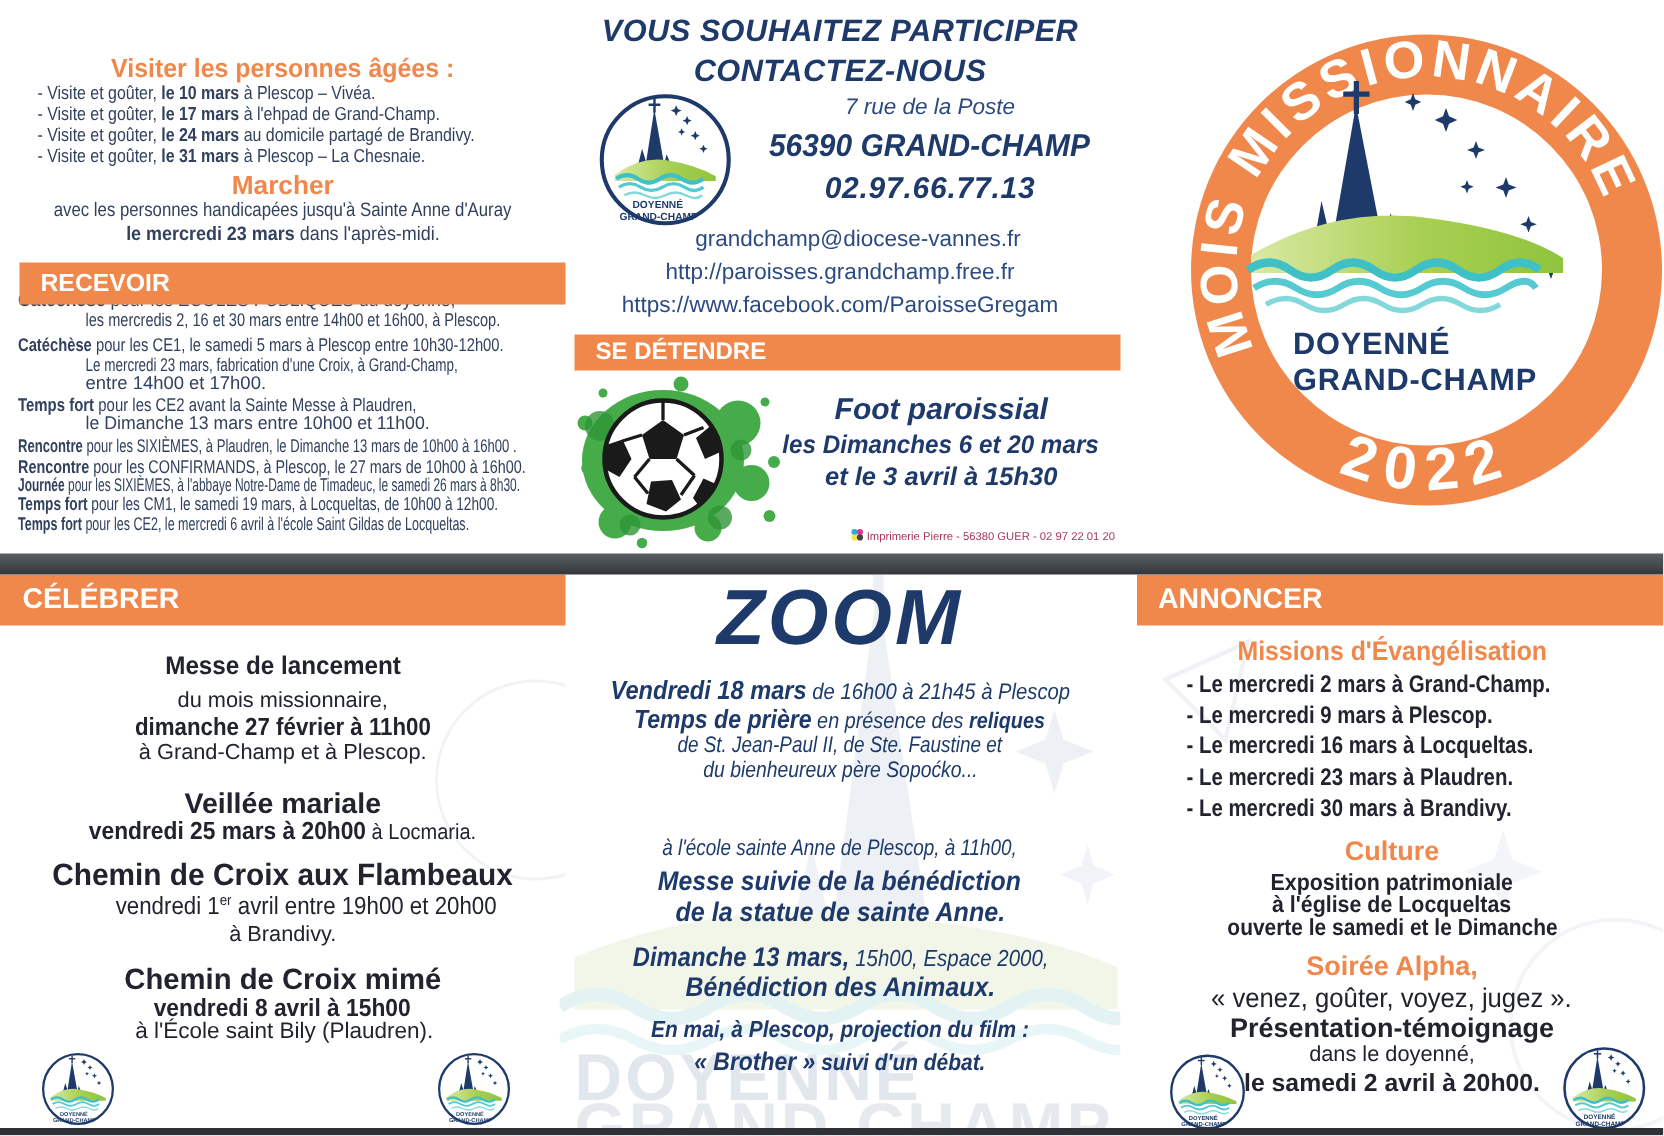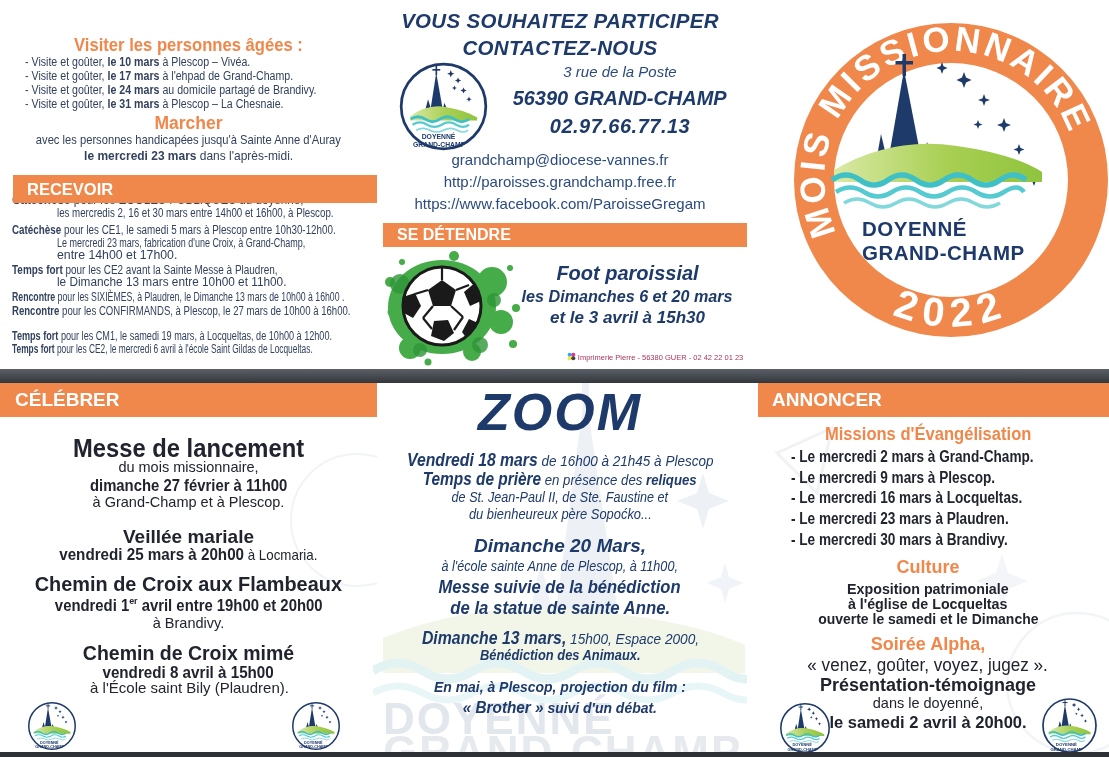--- a/index.html
+++ b/index.html
@@ -78,34 +78,35 @@
     </div>
     <div class="lft bodytx" style="left:12px;top:22px;font-size:12.3px;"><span class="sq" style="--sx:.95"><b>Catéchèse</b><span> pour les ÉCOLES PUBLIQUES du doyenné,</span></span></div>
     <div class="lft bodytx" style="left:57px;top:35px;font-size:12.3px;"><span class="sq" style="--sx:.79"><span>les mercredis 2, 16 et 30 mars entre 14h00 et 16h00, à Plescop.</span></span></div>
     <div class="lft bodytx" style="left:12px;top:52px;font-size:12.3px;"><span class="sq" style="--sx:.8"><b>Catéchèse</b><span> pour les CE1, le samedi 5 mars à Plescop entre 10h30-12h00.</span></span></div>
     <div class="lft bodytx" style="left:57px;top:65px;font-size:12.3px;"><span class="sq" style="--sx:.73"><span>Le mercredi 23 mars, fabrication d'une Croix, à Grand-Champ,</span></span></div>
     <div class="lft bodytx" style="left:57px;top:77px;font-size:12.3px;"><span class="sq" style="--sx:1"><span>entre 14h00 et 17h00.</span></span></div>
     <div class="lft bodytx" style="left:12px;top:92px;font-size:12.3px;"><span class="sq" style="--sx:.81"><b>Temps fort</b><span> pour les CE2 avant la Sainte Messe à Plaudren,</span></span></div>
     <div class="lft bodytx" style="left:57px;top:104px;font-size:12.3px;"><span class="sq" style="--sx:.96"><span>le Dimanche 13 mars entre 10h00 et 11h00.</span></span></div>
     <div class="lft bodytx" style="left:12px;top:119px;font-size:12.3px;"><span class="sq" style="--sx:.71"><b>Rencontre</b><span> pour les SIXIÈMES, à Plaudren, le Dimanche 13 mars de 10h00 à 16h00 .</span></span></div>
     <div class="lft bodytx" style="left:12px;top:133px;font-size:12.3px;"><span class="sq" style="--sx:.78"><b>Rencontre</b><span> pour les CONFIRMANDS, à Plescop, le 27 mars de 10h00 à 16h00.</span></span></div>
+    <div class="lft bodytx" style="left:12px;top:145px;font-size:12.3px;"><span class="sq" style="--sx:.65"><b>Journée</b><span> pour les SIXIÈMES, à l'abbaye Notre-Dame de Timadeuc, le samedi 26 mars à 8h30.</span></span></div>
     <div class="lft bodytx" style="left:12px;top:158px;font-size:12.3px;"><span class="sq" style="--sx:.74"><b>Temps fort</b><span> pour les CM1, le samedi 19 mars, à Locqueltas, de 10h00 à 12h00.</span></span></div>
     <div class="lft bodytx" style="left:12px;top:171px;font-size:12.3px;text-decoration:underline;"><span class="sq" style="--sx:.68"><b>Temps fort</b><span> pour les CE2, le mercredi 6 avril à l'école Saint Gildas de Locqueltas.</span></span></div>
   </section>
 
   <section style="left:373px;top:0;width:374px;height:222px;">
     <div class="ctr navy" style="left:0;top:10px;width:374px;font-size:20.5px;font-weight:700;letter-spacing:.3px;"><span>VOUS SOUHAITEZ PARTICIPER</span></div>
     <div class="ctr navy" style="left:0;top:37px;width:374px;font-size:20.5px;font-weight:700;letter-spacing:.3px;"><span>CONTACTEZ-NOUS</span></div>
     <svg class="abs" style="left:25px;top:61px;width:91px;height:91px;z-index:2;" viewBox="0 0 100 100">
         <use href="#miniLogo"></use>
       </svg>
-    <div class="ctr navy" style="left:127px;top:64px;width:240px;font-size:15px;font-style:italic;color:#2B4A7E;"><span>3 rue de la Poste</span></div>
+    <div class="ctr navy" style="left:127px;top:64px;width:240px;font-size:15px;font-style:italic;color:#2B4A7E;"><span>7 rue de la Poste</span></div>
     <div class="ctr navy" style="left:107px;top:86px;width:280px;font-size:21px;font-weight:700;"><span class="sq" style="--sx:.95">56390 GRAND-CHAMP</span></div>
     <div class="ctr navy" style="left:107px;top:115px;width:280px;font-size:20px;font-weight:700;letter-spacing:.5px;"><span>02.97.66.77.13</span></div>
-    <div class="ctr" style="left:0;top:152px;width:374px;font-size:15px;"><a style="color:#2B4B80;">grandchamp@diocese-vannes.fr</a></div>
+    <div class="ctr" style="left:12px;top:152px;width:374px;font-size:15px;"><a style="color:#2B4B80;">grandchamp@diocese-vannes.fr</a></div>
     <div class="ctr" style="left:0;top:174px;width:374px;font-size:15px;"><a style="color:#2B4B80;">http://paroisses.grandchamp.free.fr</a></div>
     <div class="ctr" style="left:0;top:196px;width:374px;font-size:15px;"><a style="color:#2B4B80;">https://www.facebook.com/ParoisseGregam</a></div>
   </section>
 
   <section style="left:373px;top:222px;width:374px;height:147px;">
     <div class="bar" style="left:10px;top:1px;width:364px;height:24px;font-size:16px;padding-left:14px;">
       <span>SE DÉTENDRE</span>
     </div>
     <svg class="abs" style="left:7px;top:28px;width:142px;height:118px;" viewBox="0 0 142 118">
       <g fill="#46AC49">
@@ -153,21 +154,21 @@
     <div class="ctr navy" style="left:135px;top:40px;width:239px;font-size:20px;font-weight:700;"><span>Foot paroissial</span></div>
     <div class="ctr navy" style="left:135px;top:65px;width:239px;font-size:17px;font-weight:700;"><span class="sq" style="--sx:.95">les Dimanches 6 et 20 mars</span></div>
     <div class="ctr navy" style="left:135px;top:86px;width:239px;font-size:17px;font-weight:700;"><span>et le 3 avril à 15h30</span></div>
     <div class="ctr" style="left:187px;top:130px;width:190px;font-size:7.5px;color:#A8355E;">
       <svg style="width:9px;height:9px;vertical-align:-1px;" viewBox="0 0 10 10">
           <circle cx="3" cy="3" r="2.3" fill="#2BA8E0"></circle>
           <circle cx="7" cy="3" r="2.3" fill="#E8348B"></circle>
           <circle cx="3" cy="7" r="2.3" fill="#F5E63C"></circle>
           <circle cx="7" cy="7" r="2.3" fill="#444"></circle>
         </svg>
-      <span>Imprimerie Pierre - 56380 GUER - 02 42 22 01 23</span>
+      <span>Imprimerie Pierre - 56380 GUER - 02 97 22 01 20</span>
     </div>
   </section>
 
   <section style="left:747px;top:0;width:362px;height:369px;">
     <svg class="abs" style="left:45px;top:18px;width:318px;height:324px;" viewBox="0 0 318 324">
       <circle cx="159" cy="162" r="157" fill="#F0874B"></circle>
       <circle cx="159" cy="162" r="117" fill="#fff"></circle>
       <defs>
         <path id="arcTop" d="M 36.7 219.4 A 136 136 0 1 1 281.3 219.4" fill="none"></path>
         <path id="arcBottom" d="M 101.6 285.3 A 136 136 0 0 0 216.4 285.3" fill="none"></path>
@@ -201,28 +202,28 @@
   <div class="abs" style="left:0;top:752px;width:1109px;height:5px;background:#2E3237;z-index:4;"></div>
 
   <div class="wm" style="left:383px;top:694px;font-size:44px;color:#E2E6ED;">DOYENNÉ</div>
   <div class="wm" style="left:383px;top:727px;font-size:44px;color:#E6E9EE;">GRAND-CHAMP</div>
 
   <section style="left:0;top:383px;width:377px;height:369px;">
     <div class="ghost" style="left:290px;top:70px;width:130px;height:130px;border:2px solid #F1F3F6;border-radius:50%;"></div>
     <div class="bar" style="left:0;top:0;width:377px;height:34px;font-size:19px;padding-left:15px;">
       <span>CÉLÉBRER</span>
     </div>
-    <div class="ctr ink" style="left:0;top:51px;width:377px;font-size:25px;font-weight:700;"><span class="sq" style="--sx:.95">Messe de lancement</span></div>
+    <div class="ctr ink" style="left:0;top:51px;width:377px;font-size:17px;font-weight:700;"><span class="sq" style="--sx:.95">Messe de lancement</span></div>
     <div class="ctr ink" style="left:0;top:76px;width:377px;font-size:14.5px;"><span>du mois missionnaire,</span></div>
     <div class="ctr ink" style="left:0;top:93px;width:377px;font-size:16.5px;font-weight:700;"><span class="sq" style="--sx:.9">dimanche 27 février à 11h00</span></div>
     <div class="ctr ink" style="left:0;top:111px;width:377px;font-size:14.5px;"><span>à Grand-Champ et à Plescop.</span></div>
     <div class="ctr ink" style="left:0;top:143px;width:377px;font-size:19px;font-weight:700;"><span>Veillée mariale</span></div>
     <div class="ctr ink" style="left:0;top:162px;width:377px;font-size:14.5px;"><span class="sq" style="--sx:.92"><b style="font-size:16.5px;">vendredi 25 mars à 20h00</b><span> à Locmaria.</span></span></div>
     <div class="ctr ink" style="left:0;top:190px;width:377px;font-size:20.5px;font-weight:700;"><span class="sq" style="--sx:.97">Chemin de Croix aux Flambeaux</span></div>
-    <div class="ctr ink" style="left:0;top:212px;width:377px;font-size:16.5px;font-weight:700;"><span class="sq" style="--sx:.9"><span>vendredi 1</span><sup>er</sup><span> avril entre 19h00 et 20h00</span></span></div>
+    <div class="ctr ink" style="left:16px;top:212px;width:377px;font-size:16.5px;font-weight:400;"><span class="sq" style="--sx:.9"><span>vendredi 1</span><sup>er</sup><span> avril entre 19h00 et 20h00</span></span></div>
     <div class="ctr ink" style="left:0;top:232px;width:377px;font-size:14.5px;"><span>à Brandivy.</span></div>
     <div class="ctr ink" style="left:0;top:260px;width:377px;font-size:19.5px;font-weight:700;"><span>Chemin de Croix mimé</span></div>
     <div class="ctr ink" style="left:0;top:280px;width:377px;font-size:16.5px;font-weight:700;"><span class="sq" style="--sx:.92">vendredi 8 avril à 15h00</span></div>
     <div class="ctr ink" style="left:1px;top:297px;width:377px;font-size:15px;"><span>à l'École saint Bily (Plaudren).</span></div>
     <svg class="abs" style="left:27px;top:318px;width:50px;height:50px;z-index:2;" viewBox="0 0 100 100">
         <use href="#miniLogo"></use>
       </svg>
     <svg class="abs" style="left:291px;top:318px;width:50px;height:50px;z-index:2;" viewBox="0 0 100 100">
         <use href="#miniLogo"></use>
       </svg>
@@ -237,26 +238,25 @@
       <polygon points="352,180 356,194 370,200 356,206 352,220 348,206 334,200 348,194" fill="#F0F3F7"></polygon>
       <path d="M 10,255 Q 110,215 220,228 Q 320,238 372,262 L 372,290 L 10,290 Z" fill="#F2F6E9"></path>
       <path d="M0,288 q25,-16 50,0 t50,0 t50,0 t50,0 t50,0 t50,0 t50,0 t40,0" stroke="#E3F3F4" stroke-width="9" fill="none"></path>
       <path d="M0,310 q25,-14 50,0 t50,0 t50,0 t50,0 t50,0 t50,0 t50,0 t40,0" stroke="#E9F6F7" stroke-width="7" fill="none"></path>
     </svg>
     <div class="ctr navy" style="left:0;top:3px;width:374px;font-size:52px;font-weight:700;letter-spacing:2px;line-height:1;"><span>ZOOM</span></div>
     <div class="ctr navy" style="left:0;top:68px;width:374px;font-size:15px;"><span class="sq" style="--sx:.9"><b style="font-size:17.5px;">Vendredi 18 mars</b><span> de 16h00 à 21h45 à Plescop</span></span></div>
     <div class="ctr navy" style="left:0;top:87px;width:374px;font-size:15px;"><span class="sq" style="--sx:.88"><b style="font-size:17.5px;">Temps de prière</b><span> en présence des </span><b>reliques</b></span></div>
     <div class="ctr navy" style="left:0;top:106px;width:374px;font-size:15px;"><span class="sq" style="--sx:.84">de St. Jean-Paul II, de Ste. Faustine et</span></div>
     <div class="ctr navy" style="left:0;top:123px;width:374px;font-size:15px;"><span class="sq" style="--sx:.86">du bienheureux père Sopoćko...</span></div>
-    <div class="ctr navy" style="left:0;top:152px;width:374px;font-size:19px;font-weight:700;"><span>Dimanche 20 Mars,</span></div>
     <div class="ctr navy" style="left:0;top:175px;width:374px;font-size:15px;"><span class="sq" style="--sx:.84">à l'école sainte Anne de Plescop, à 11h00,</span></div>
     <div class="ctr navy" style="left:0;top:194px;width:374px;font-size:18px;font-weight:700;"><span class="sq" style="--sx:.92">Messe suivie de la bénédiction</span></div>
     <div class="ctr navy" style="left:0;top:215px;width:374px;font-size:18px;font-weight:700;"><span class="sq" style="--sx:.93">de la statue de sainte Anne.</span></div>
     <div class="ctr navy" style="left:0;top:245px;width:374px;font-size:15.5px;"><span class="sq" style="--sx:.88"><b style="font-size:18px;">Dimanche 13 mars,</b><span> 15h00, Espace 2000,</span></span></div>
-    <div class="ctr navy" style="left:0;top:265px;width:374px;font-size:14px;font-weight:700;"><span class="sq" style="--sx:.92">Bénédiction des Animaux.</span></div>
+    <div class="ctr navy" style="left:0;top:265px;width:374px;font-size:18px;font-weight:700;"><span class="sq" style="--sx:.92">Bénédiction des Animaux.</span></div>
     <div class="ctr navy" style="left:0;top:295px;width:374px;font-size:15.5px;font-weight:700;"><span class="sq" style="--sx:.9">En mai, à Plescop, projection du film :</span></div>
     <div class="ctr navy" style="left:0;top:315px;width:374px;font-size:15.5px;font-weight:700;"><span class="sq" style="--sx:.9"><b style="font-size:17px;">« Brother »</b><span> suivi d'un débat.</span></span></div>
   </section>
 
   <section style="left:747px;top:383px;width:362px;height:369px;">
     <svg class="ghost" style="left:0;top:0;width:362px;height:369px;" viewBox="0 0 362 369">
       <polygon points="30,70 85,45 70,110" fill="none" stroke="#F0F2F5" stroke-width="3"></polygon>
       <polygon points="255,170 261,190 281,198 261,206 255,226 249,206 229,198 249,190" fill="#F3F5F8"></polygon>
       <circle cx="330" cy="300" r="70" fill="none" stroke="#F3F4F7" stroke-width="2.5"></circle>
     </svg>

